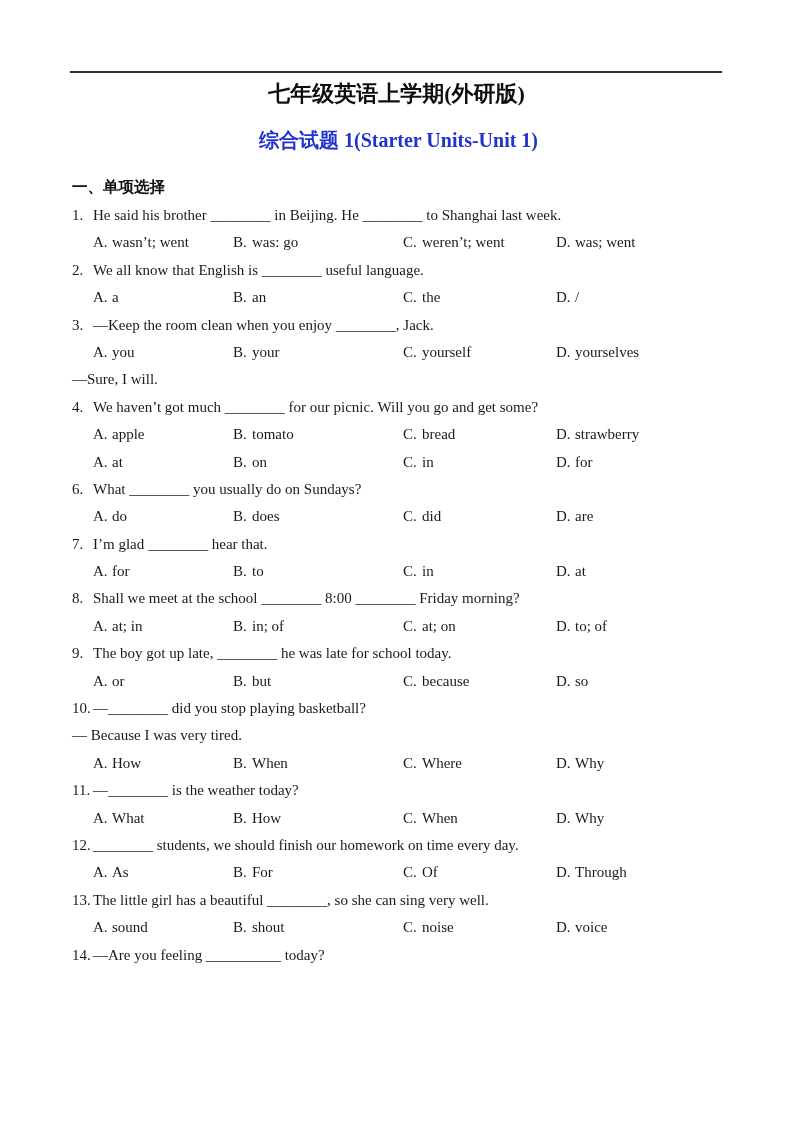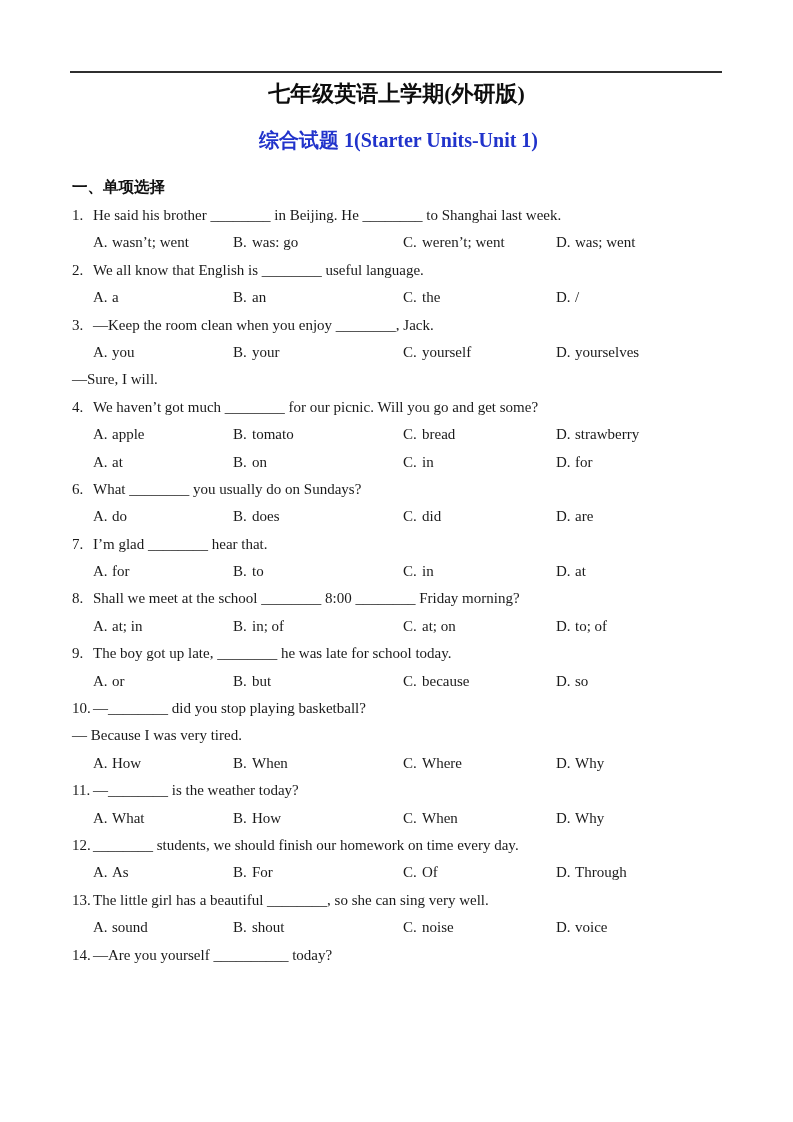--- a/index.html
+++ b/index.html
@@ -139,15 +139,15 @@
     </div>
     <div class="question">
       <div class="line"><span class="num">12.</span><span>________ students, we should finish our homework on time every day.</span></div>
       <div class="line options"><span class="opt"><span class="opt-label">A.</span><span>As</span></span><span class="opt"><span class="opt-label">B.</span><span>For</span></span><span class="opt"><span class="opt-label">C.</span><span>Of</span></span><span class="opt"><span class="opt-label">D.</span><span>Through</span></span></div>
     </div>
     <div class="question">
       <div class="line"><span class="num">13.</span><span>The little girl has a beautiful ________, so she can sing very well.</span></div>
       <div class="line options"><span class="opt"><span class="opt-label">A.</span><span>sound</span></span><span class="opt"><span class="opt-label">B.</span><span>shout</span></span><span class="opt"><span class="opt-label">C.</span><span>noise</span></span><span class="opt"><span class="opt-label">D.</span><span>voice</span></span></div>
     </div>
     <div class="question">
-      <div class="line"><span class="num">14.</span><span>—Are you yourself __________ today?</span></div>
+      <div class="line"><span class="num">14.</span><span>—Are you feeling __________ today?</span></div>
     </div>
   </main>
 
 </body></html>

